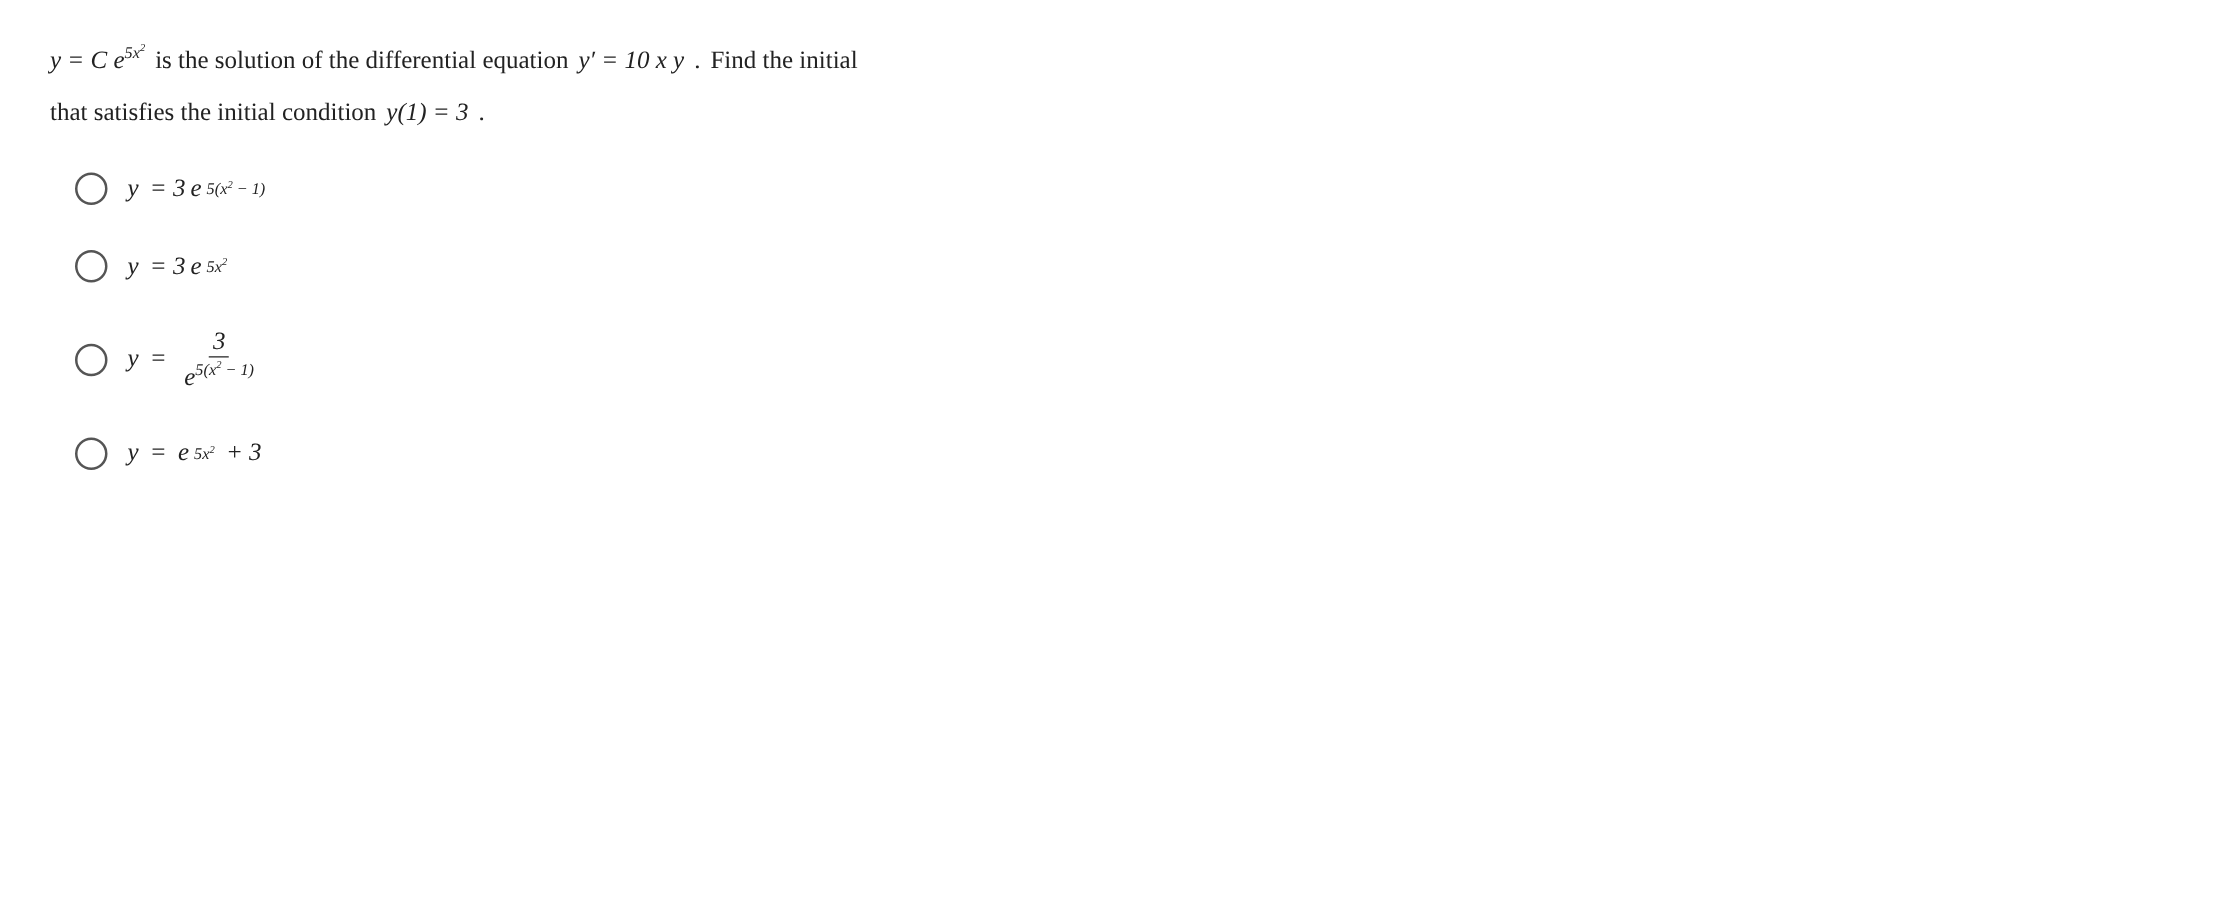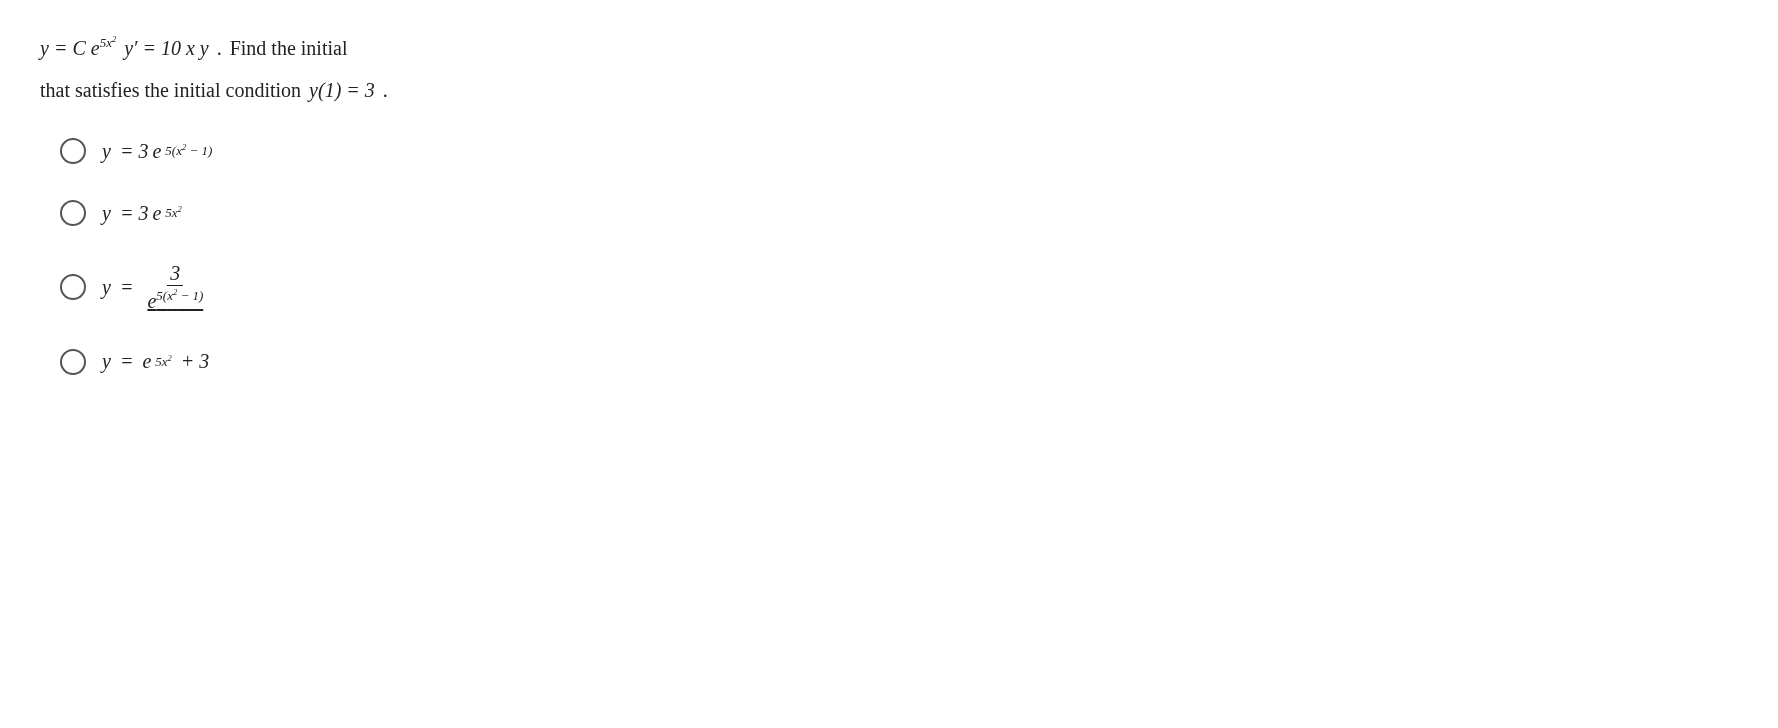--- a/index.html
+++ b/index.html
@@ -60,21 +60,20 @@
       border-bottom: 1.5px solid #222;
       padding: 0 3px;
       text-align: center;
       font-style: italic;
     }
 
     .fraction .denominator {
       padding: 0 3px;
       text-align: right;
       font-style: italic;
-      text-decoration: underline;
     }
 
     .options {
       display: flex;
       flex-direction: column;
       gap: 36px;
       margin-top: 20px;
       margin-left: 20px;
     }
 
@@ -107,20 +106,21 @@
   </style>
 </head>
 <body>
 
 <div class="problem-statement">
   <div class="line1">
 
     <span class="math-expr">
       <i>y</i> = <i>C</i> <i>e</i><sup>5<i>x</i><sup>2</sup></sup>
     </span>
+    <span>is the solution of the differential equation</span>
     <span class="math-expr">
       <i>y</i>′ = 10 <i>x</i> <i>y</i>
     </span>
     <span>.</span>
     <span>Find the initial</span>
   </div>
   <div class="line2">
     <span>that satisfies the initial condition</span>
     <span class="math-expr">
       <i>y</i>(1) = 3

